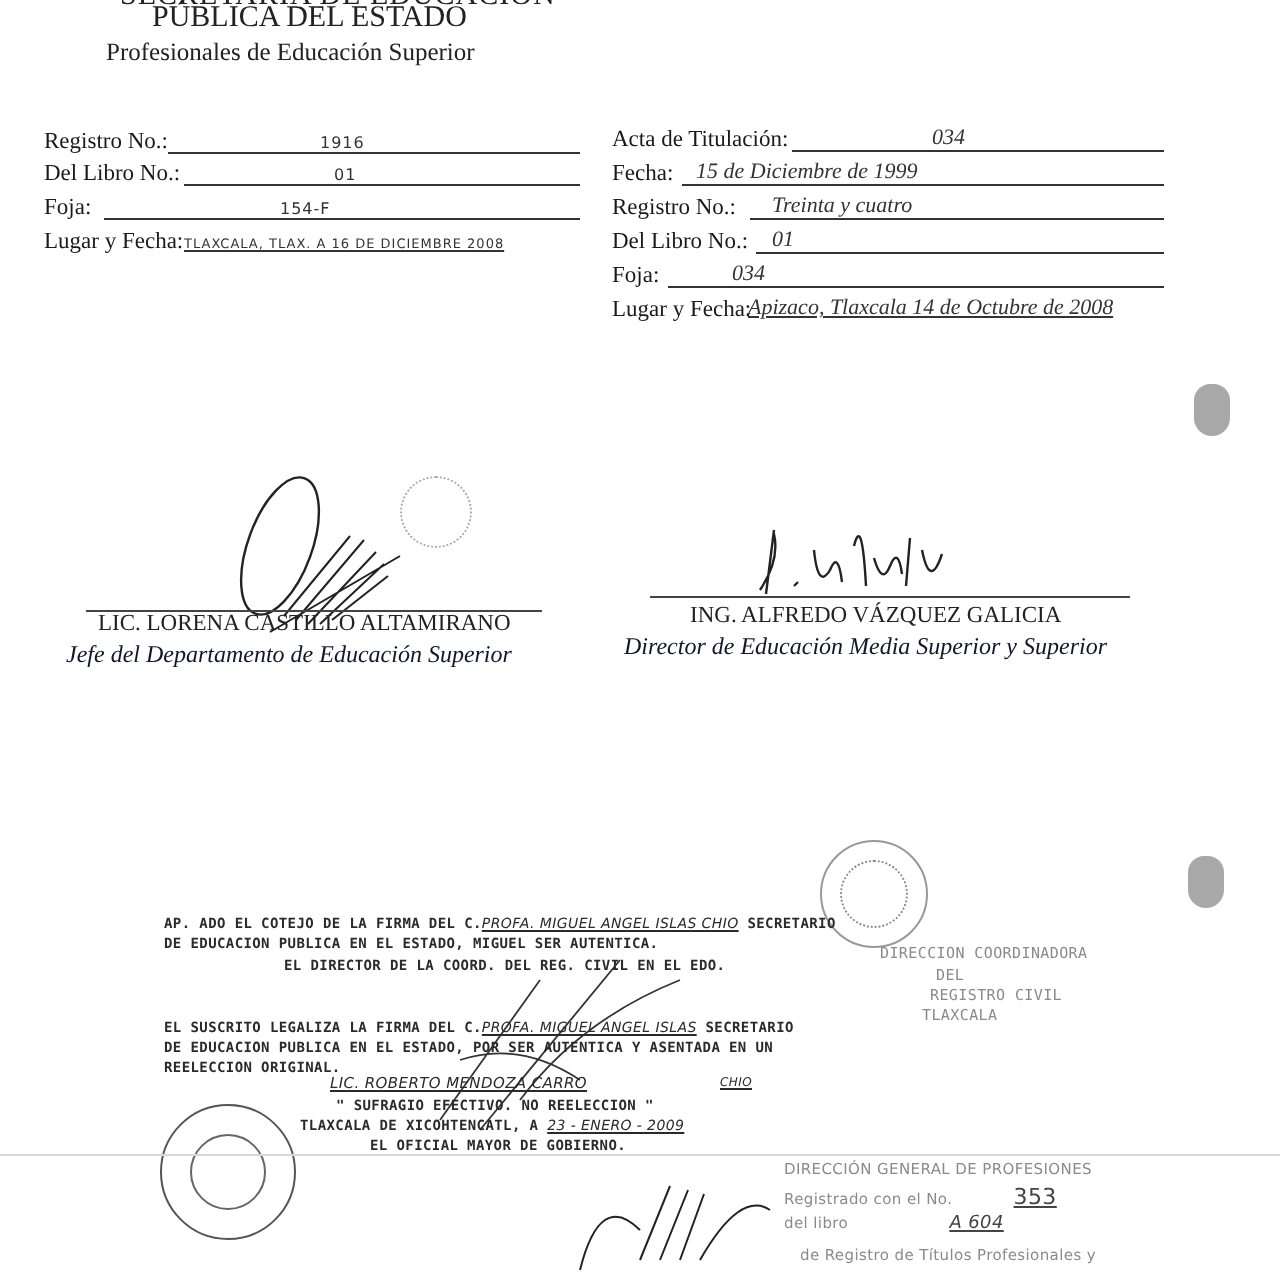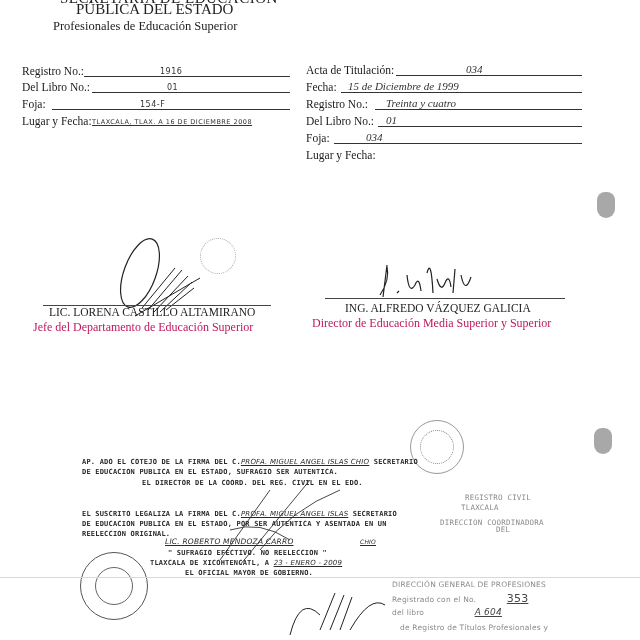--- a/index.html
+++ b/index.html
@@ -14,21 +14,21 @@
   .header-line3 { left: 53px; top: 19px; font-size: 12.5px; color: #222; white-space: nowrap; }
 
   .field { position: absolute; font-size: 11.5px; white-space: nowrap; height: 16px; }
   .field .lbl { position: absolute; left: 0; bottom: 2px; }
   .field .line { position: absolute; bottom: 2px; border-bottom: 1px solid #333; height: 14px; }
   .field .val { position: absolute; bottom: 3px; font-style: italic; font-size: 11px; color: #333; }
   .hand { font-family: "DejaVu Sans", sans-serif; font-style: normal !important; font-size: 8px !important; letter-spacing: 0.5px; color: #555; }
 
   .sig-line { position: absolute; border-top: 1px solid #444; }
   .sig-name { position: absolute; font-size: 11.5px; white-space: nowrap; color: #222; }
-  .sig-title { position: absolute; font-size: 12px; white-space: nowrap; color: #be185d; }
+  .sig-title { position: absolute; font-size: 12px; white-space: nowrap; color: #0f172a; font-style: italic; }
 
   .punch { position: absolute; width: 18px; height: 26px; background: #a8a8a8; border-radius: 9px 9px 10px 10px; }
 
   .stamp-text { position: absolute; font-family: "DejaVu Sans Mono", monospace; font-weight: bold; font-size: 7px; color: #2a2a2a; white-space: nowrap; letter-spacing: 0.2px; }
   .stamp-hand { font-family: "DejaVu Sans", sans-serif; font-weight: normal; text-decoration: underline; font-style: italic; margin-top: 37px; }
   .faint { color: #8a8a8a; font-weight: normal; }
   .seal { position: absolute; border-radius: 50%; border: 1.5px solid #555; }
   .seal-inner { position: absolute; border-radius: 50%; border: 1px dotted #888; }
   .hr-faint { position: absolute; left: 0; width: 640px; border-top: 1px solid #d8d8d8; }
 </style>
@@ -79,20 +79,21 @@
   <span class="line" style="left:72px; width:204px;"></span>
   <span class="val" style="left:80px;">01</span>
 </div>
 <div class="field" style="left:306px; top:130px; width:280px;">
   <span class="lbl">Foja:</span>
   <span class="line" style="left:28px; width:248px;"></span>
   <span class="val" style="left:60px;">034</span>
 </div>
 <div class="field" style="left:306px; top:147px; width:285px;">
   <span class="lbl">Lugar y Fecha:</span>
+  <span class="val" style="left:68px; text-decoration:underline;">Apizaco, Tlaxcala 14 de Octubre de 2008</span>
 </div>
 
 <div class="punch" style="left:597px; top:192px;"></div>
 <div class="punch" style="left:594px; top:428px;"></div>
 
 <svg class="abs" style="left:100px; top:238px;" width="110" height="80">
   <ellipse cx="40" cy="35" rx="16" ry="36" transform="rotate(20 40 35)" fill="none" stroke="#222" stroke-width="1.2"></ellipse>
   <path d="M42 70 L75 30 M48 72 L82 32 M54 74 L88 38 M60 74 L92 44 M66 72 L94 50 M35 78 L100 40" stroke="#222" stroke-width="1" fill="none"></path>
 </svg>
 <div class="abs" style="left:200px; top:238px; width:34px; height:34px; border-radius:50%; border:1px dotted #aaa;"></div>
@@ -102,29 +103,29 @@
 
 <svg class="abs" style="left:375px; top:255px;" width="110" height="45">
   <path d="M12 10 L8 42 M5 40 Q15 25 12 12 M22 38 L24 36 M32 20 Q34 40 40 30 Q44 20 46 36 M52 18 Q56 2 58 38 M62 24 Q66 38 70 28 Q74 18 76 32 M80 14 L78 38 M86 20 Q90 40 96 22" stroke="#222" stroke-width="1.2" fill="none"></path>
 </svg>
 <div class="sig-line" style="left:325px; top:298px; width:240px;"></div>
 <div class="sig-name" style="left:345px; top:302px;">ING. ALFREDO VÁZQUEZ GALICIA</div>
 <div class="sig-title" style="left:312px; top:316px;">Director de Educación Media Superior y Superior</div>
 
 <div class="seal" style="left:410px; top:420px; width:52px; height:52px; border-color:#999;"></div>
 <div class="seal-inner" style="left:420px; top:430px; width:32px; height:32px;"></div>
-<div class="stamp-text faint" style="left:440px; top:472px; font-size:7.5px;margin-top:46px;">DIRECCION COORDINADORA</div>
-<div class="stamp-text faint" style="left:496px; top:483px; font-size:7.5px;margin-top:42px;">DEL</div>
+<div class="stamp-text faint" style="left:440px; top:472px; font-size:7.5px;">DIRECCION COORDINADORA</div>
+<div class="stamp-text faint" style="left:468px; top:483px; font-size:7.5px;">DEL</div>
 <div class="stamp-text faint" style="left:465px; top:493px; font-size:7.5px;">REGISTRO CIVIL</div>
 <div class="stamp-text faint" style="left:461px; top:503px; font-size:7.5px;">TLAXCALA</div>
 
 <div class="stamp-text" style="left:82px; top:458px;">
   <span>AP. ADO EL COTEJO DE LA FIRMA DEL C.</span><span class="stamp-hand">PROFA. MIGUEL ANGEL ISLAS CHIO</span> <span>SECRETARIO</span>
 </div>
-<div class="stamp-text" style="left:82px; top:468px;">DE EDUCACION PUBLICA EN EL ESTADO, SUFRAGIO SER AUTENTICA.</div>
+<div class="stamp-text" style="left:82px; top:468px;">DE EDUCACION PUBLICA EN EL ESTADO, MIGUEL SER AUTENTICA.</div>
 <div class="stamp-text" style="left:142px; top:479px;">EL DIRECTOR DE LA COORD. DEL REG. CIVIL EN EL EDO.</div>
 
 <svg class="abs" style="left:200px; top:470px;" width="150" height="100">
   <path d="M20 90 L70 20 M40 95 L110 10 M60 80 Q90 40 140 20 M30 60 Q60 50 90 70" stroke="#333" stroke-width="0.9" fill="none"></path>
 </svg>
 
 <div class="stamp-text stamp-hand" style="left:165px; top:500px; font-size:7.5px;">LIC. ROBERTO MENDOZA CARRO</div>
 <div class="stamp-text" style="left:82px; top:510px;">
   <span>EL SUSCRITO LEGALIZA LA FIRMA DEL C.</span><span class="stamp-hand">PROFA. MIGUEL ANGEL ISLAS</span> <span>SECRETARIO</span>
 </div>

